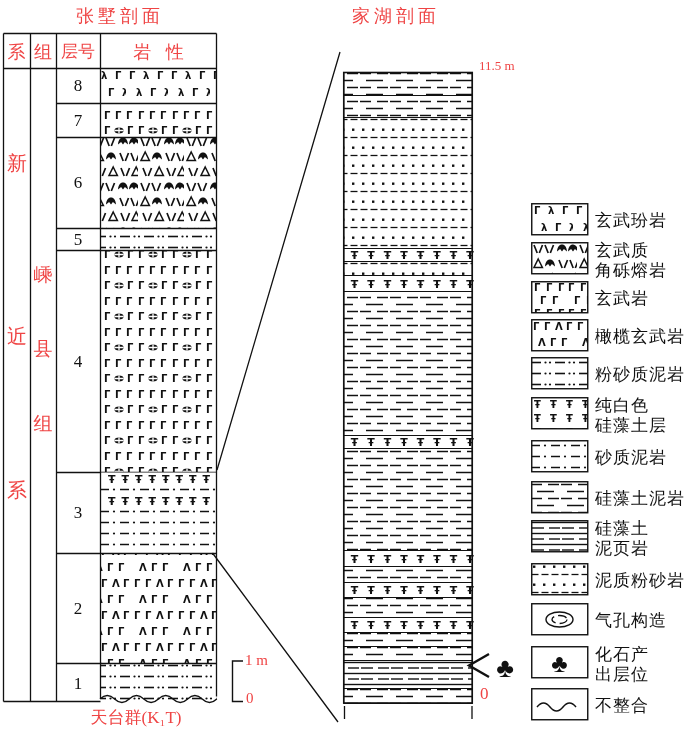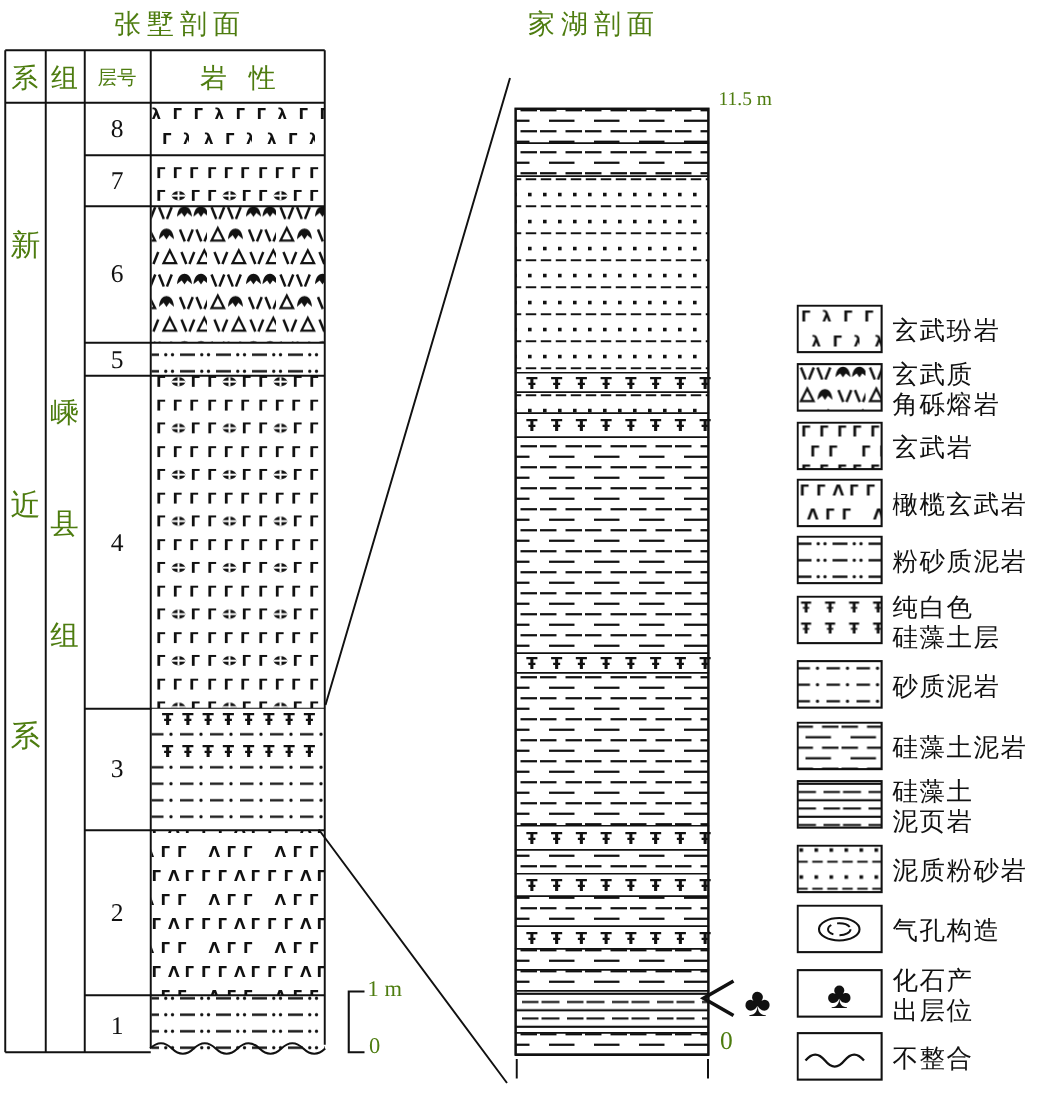--- a/index.html
+++ b/index.html
@@ -1,19 +1,19 @@
 <!DOCTYPE html>
 <html><head>
 <meta charset="utf-8">
 <style>
   html,body{margin:0;padding:0;background:#fff;}
   #canvas{position:relative;width:700px;height:731px;background:#fff;overflow:hidden;
           font-family:"Liberation Serif","DejaVu Serif",serif;color:#111;}
   #gfx{position:absolute;left:0;top:0;}
-  .t{position:absolute;white-space:pre-line;color:#4d7c0f;}
+  .t{position:absolute;white-space:pre-line;color:#ef4444;}
   .center{display:flex;align-items:center;justify-content:center;text-align:center;}
   .title{font-size:18px;letter-spacing:4px;}
   .hcell{font-size:18px;}
   .vchar{font-size:20px;width:26px;text-align:center;}
   .num{position:absolute;font-size:17px;display:flex;align-items:center;justify-content:center;}
   .lrow{position:absolute;left:531px;height:36px;}
   .lrow svg{position:absolute;left:0;top:0;}
   .llabel{position:absolute;left:64px;top:50%;transform:translateY(-50%);
           font-size:17px;line-height:19.5px;white-space:pre-line;width:120px;letter-spacing:1px;}
   .pg{font-family:"DejaVu Sans",sans-serif;font-size:10px;font-weight:bold;fill:#111;}
@@ -197,30 +197,31 @@
       <path d="M489,654 L469,665.5 L489,677" fill="none" stroke="#111" stroke-width="2.4"></path>
       <text x="505" y="677" text-anchor="middle" font-size="27" fill="#111">♣</text>
     </g>
   </svg>
 
   <div class="t title" style="left:55px;top:4px;width:130px;text-align:center;">张墅剖面</div>
   <div class="t title" style="left:352px;top:4px;width:130px;">家湖剖面</div>
 
   <div class="t hcell center" style="left:3px;top:38px;width:27px;height:27px;">系</div>
   <div class="t hcell center" style="left:30px;top:38px;width:26px;height:27px;">组</div>
-  <div class="t center" style="left:56px;top:38px;width:44px;height:27px;font-size:13px;">层号</div>
+  <div class="t center" style="left:56px;top:38px;width:44px;height:27px;font-size:17px;">层号</div>
   <div class="t hcell center" style="left:100px;top:38px;width:122px;height:27px;letter-spacing:5px;">岩 性</div>
 
   <div class="t vchar" style="left:4px;top:150px;">新</div>
   <div class="t vchar" style="left:4px;top:323px;">近</div>
   <div class="t vchar" style="left:4px;top:477px;">系</div>
   <div class="t vchar" style="left:30px;top:262px;font-size:19px;">嵊</div>
   <div class="t vchar" style="left:30px;top:336px;font-size:19px;">县</div>
   <div class="t vchar" style="left:30px;top:411px;font-size:19px;">组</div>
 
+  <div class="t" style="left:66px;top:706px;width:140px;text-align:center;font-size:17px;">天台群(K₁T)</div>
 
   <div class="t" style="left:245px;top:652px;font-size:15px;">1 m</div>
   <div class="t" style="left:246px;top:690px;font-size:15px;">0</div>
 
   <div class="t" style="left:479px;top:58px;font-size:13px;">11.5 m</div>
   <div class="t" style="left:480px;top:684px;font-size:17px;">0</div>
 
   <div id="numbers">
       <div class="num" style="left: 56px; width: 44px; top: 68.5px; height: 35px;">8</div>
       <div class="num" style="left: 56px; width: 44px; top: 103.5px; height: 34px;">7</div>

